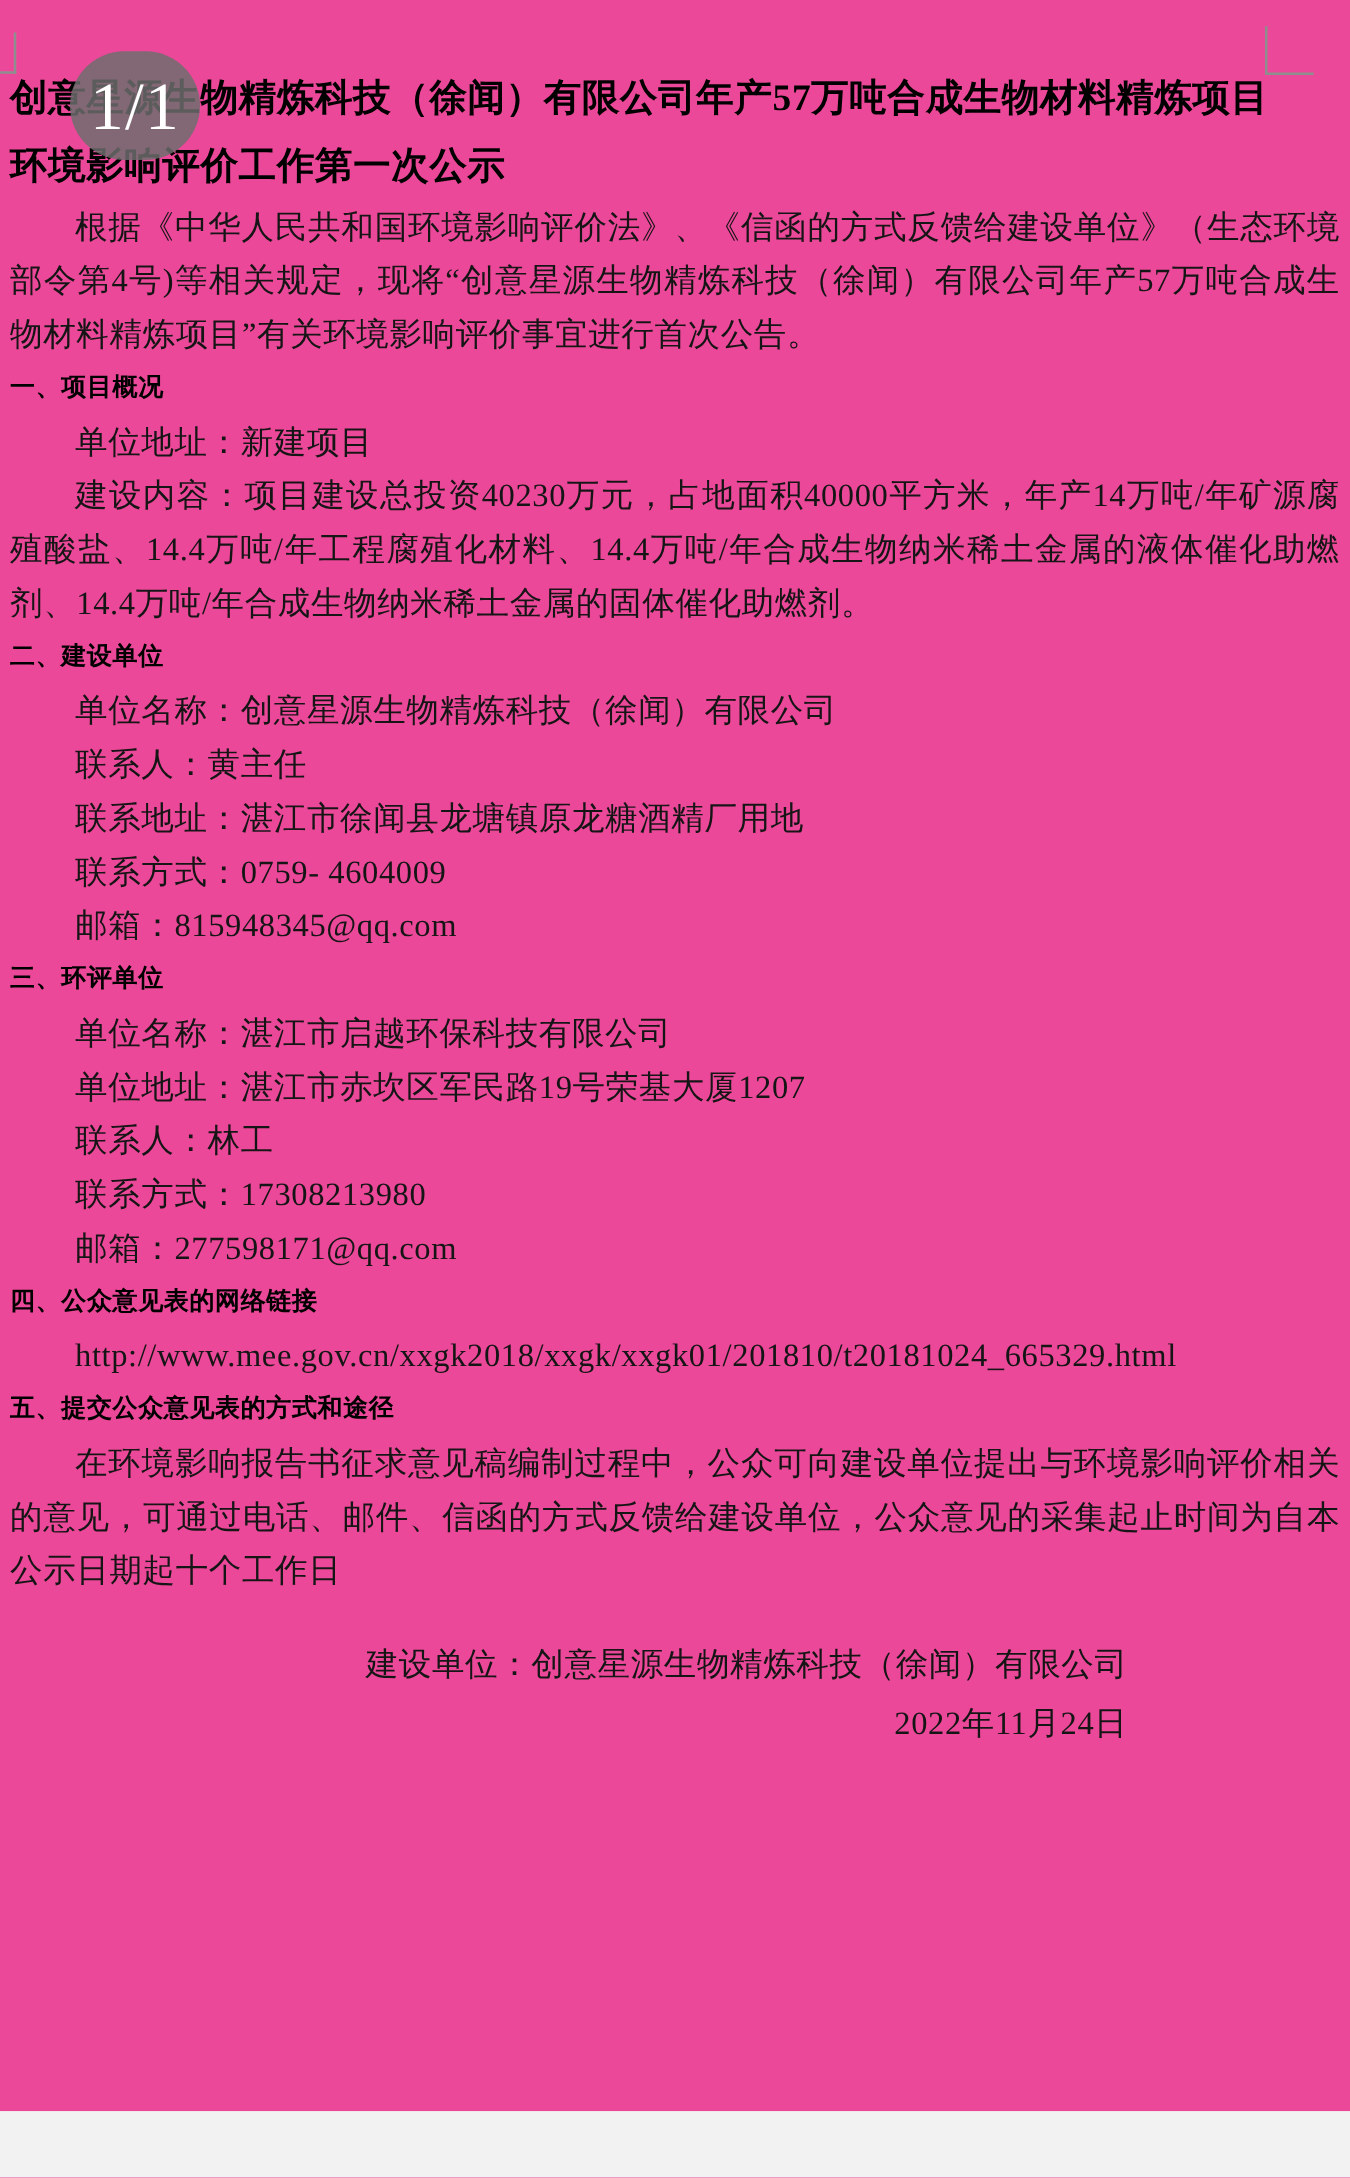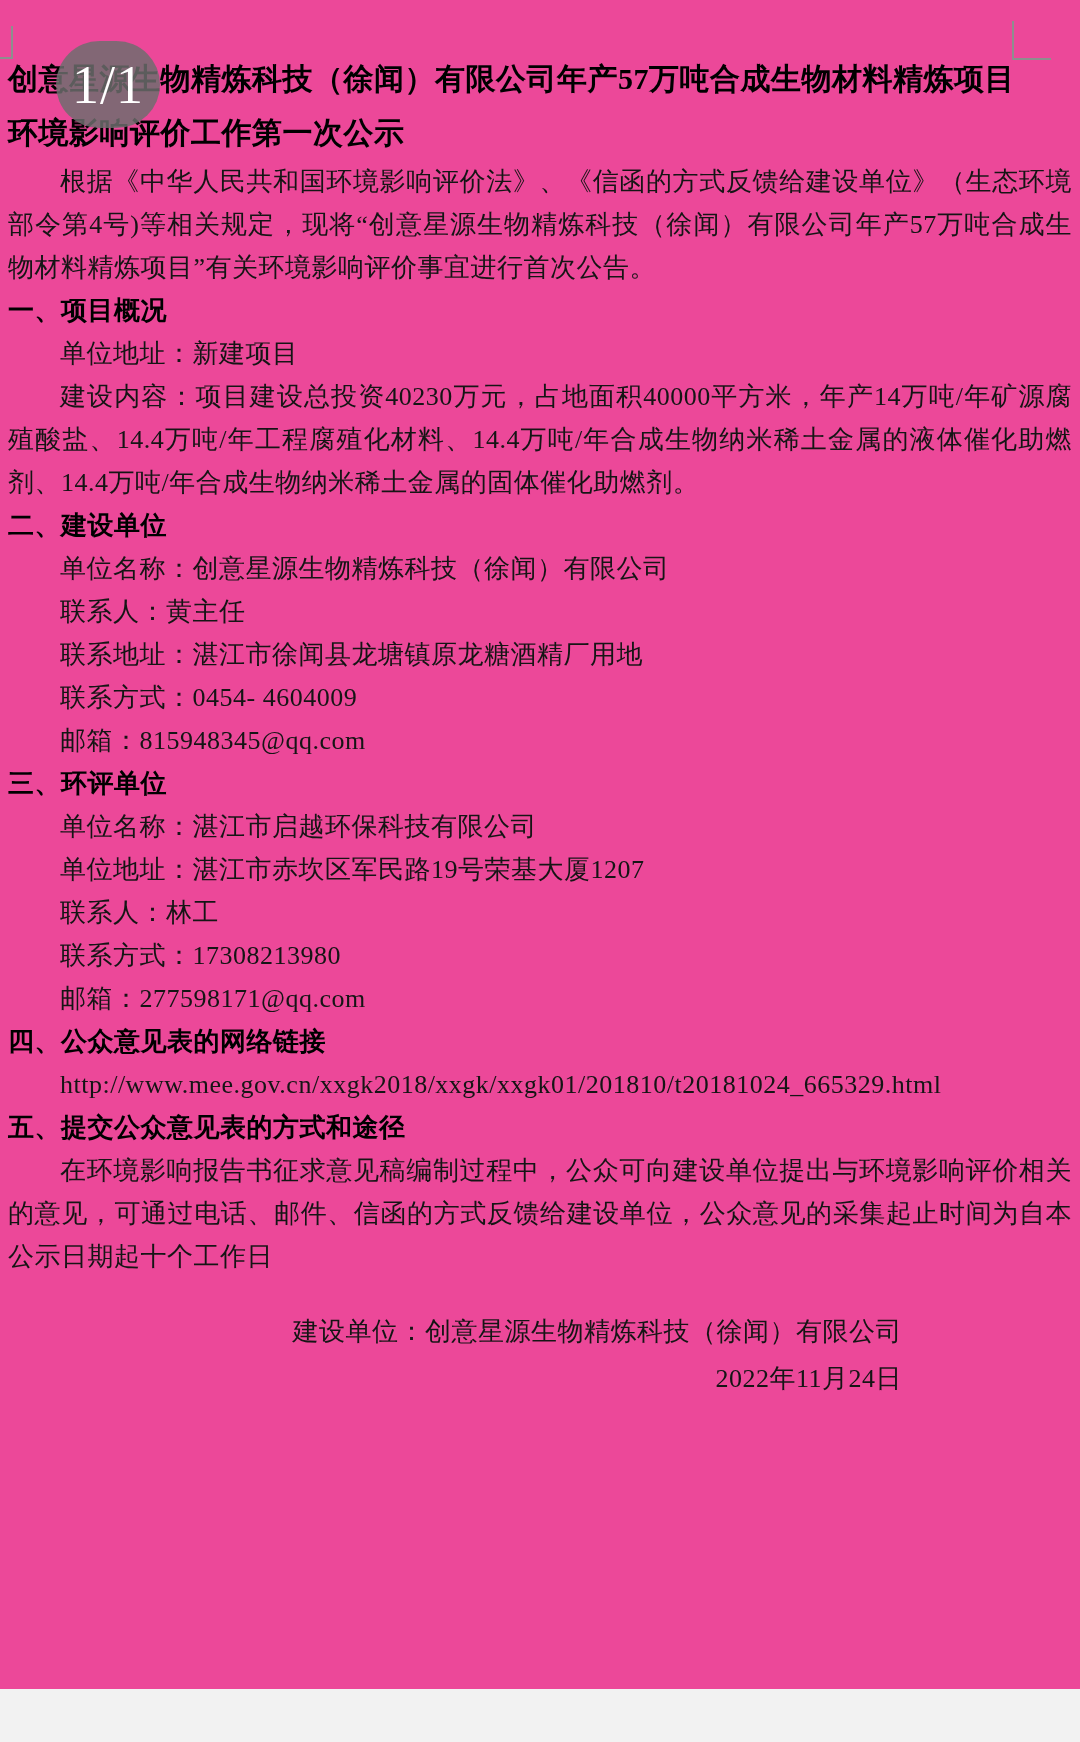--- a/index.html
+++ b/index.html
@@ -22,21 +22,21 @@
     display:flex; align-items:center; justify-content:center; z-index:5;
   }
   .badge span { color:#ffffff; font-size:54px; line-height:1; letter-spacing:1px; }
 
   .doc {
     position:absolute; left:8px; right:8px; top:52px;
     font-size:26px; line-height:43px; letter-spacing:0.5px;
   }
   .title { font-weight:700; font-size:30px; line-height:54px; white-space:nowrap; color:#000; }
   .para  { margin:0; text-indent:52px; text-align:justify; }
-  .heading { font-weight:700; font-size:26px; color:#000; }
+  .heading { font-weight:700; font-size:20px; color:#000; }
   .item  { padding-left:52px; }
   .footer { margin-top:30px; text-align:right; padding-right:170px; line-height:47px; }
 </style>
 </head>
 <body>
 
 <div class="page">
 
   <div class="corner c-tl"></div>
   <div class="corner c-tr"></div>
@@ -54,21 +54,21 @@
     <p class="para">根据《中华人民共和国环境影响评价法》、《信函的方式反馈给建设单位》（生态环境部令第4号)等相关规定，现将“创意星源生物精炼科技（徐闻）有限公司年产57万吨合成生物材料精炼项目”有关环境影响评价事宜进行首次公告。</p>
 
     <div class="heading">一、项目概况</div>
     <div class="item">单位地址：新建项目</div>
     <p class="para">建设内容：项目建设总投资40230万元，占地面积40000平方米，年产14万吨/年矿源腐殖酸盐、14.4万吨/年工程腐殖化材料、14.4万吨/年合成生物纳米稀土金属的液体催化助燃剂、14.4万吨/年合成生物纳米稀土金属的固体催化助燃剂。</p>
 
     <div class="heading">二、建设单位</div>
     <div class="item">单位名称：创意星源生物精炼科技（徐闻）有限公司</div>
     <div class="item">联系人：黄主任</div>
     <div class="item">联系地址：湛江市徐闻县龙塘镇原龙糖酒精厂用地</div>
-    <div class="item">联系方式：0454- 4604009</div>
+    <div class="item">联系方式：0759- 4604009</div>
     <div class="item">邮箱：815948345@qq.com</div>
 
     <div class="heading">三、环评单位</div>
     <div class="item">单位名称：湛江市启越环保科技有限公司</div>
     <div class="item">单位地址：湛江市赤坎区军民路19号荣基大厦1207</div>
     <div class="item">联系人：林工</div>
     <div class="item">联系方式：17308213980</div>
     <div class="item">邮箱：277598171@qq.com</div>
 
     <div class="heading">四、公众意见表的网络链接</div>

